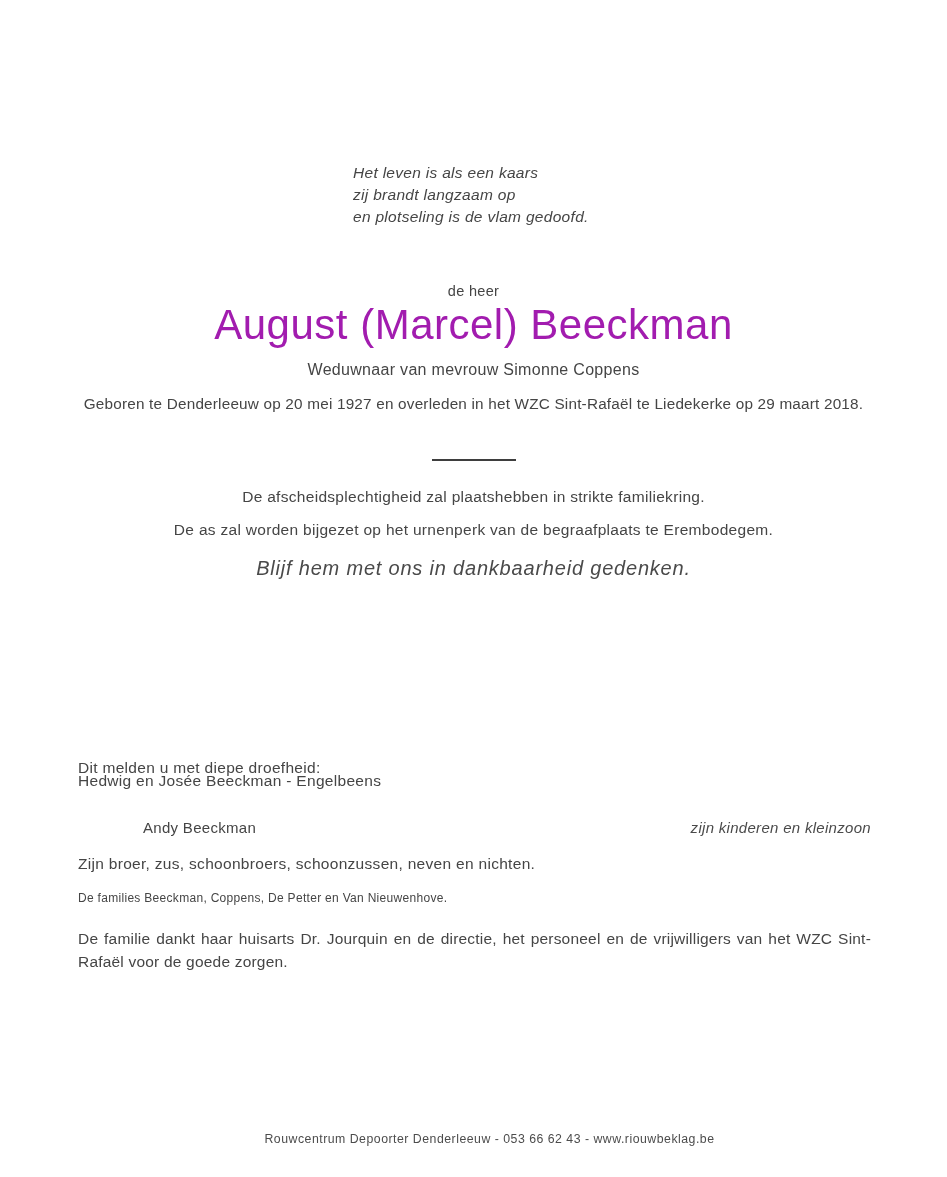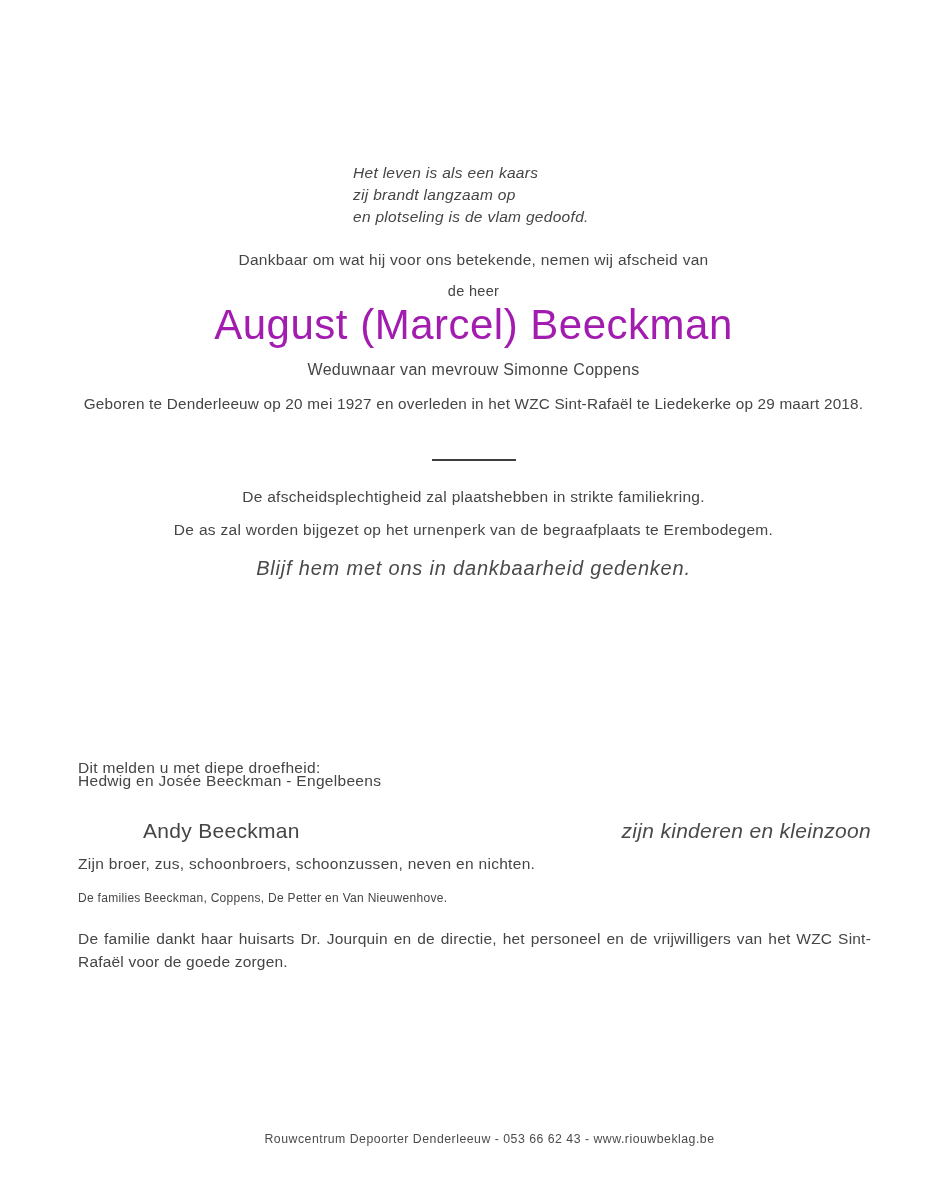--- a/index.html
+++ b/index.html
@@ -40,21 +40,21 @@
   }
   .l-cer1{top:488px;font-size:15.5px;letter-spacing:0.3px;}
   .l-cer2{top:521px;font-size:15.5px;letter-spacing:0.3px;}
   .l-motto{
     top:557px;font-size:20px;font-style:italic;
     letter-spacing:0.8px;color:#4a4a4a;
   }
   .r-announce{top:759px;font-size:15.5px;letter-spacing:0.3px;}
   .r-fam1{top:772px;font-size:15.5px;letter-spacing:0.3px;}
   .r-fam2{
-    top:819px;font-size:21px;letter-spacing:0.3px;
+    top:819px;font-size:15px;letter-spacing:0.3px;
     display:flex;justify-content:space-between;align-items:baseline;
   }
   .r-fam2 .indented{padding-left:65px;}
   .r-fam2 .relation-note{font-style:italic;color:#4a4a4a;}
   .r-fam3{top:855px;font-size:15.5px;letter-spacing:0.3px;}
   .r-fam4{top:891px;font-size:12px;letter-spacing:0.3px;}
   .r-thanks{
     top:927px;font-size:15.5px;line-height:23px;
     letter-spacing:0.2px;text-align:justify;text-align-last:left;
   }
@@ -68,21 +68,20 @@
 <body>
 
 <div class="page">
 
   <div class="poem">
     <div>Het leven is als een kaars</div>
     <div>zij brandt langzaam op</div>
     <div>en plotseling is de vlam gedoofd.</div>
   </div>
 
-  <div class="center-line l-dankbaar">Dankbaar om wat hij voor ons betekende, nemen wij afscheid van</div>
 
   <div class="center-line l-deheer">de heer</div>
 
   <div class="center-line l-name">August (Marcel) Beeckman</div>
 
   <div class="center-line l-weduwnaar">Weduwnaar van mevrouw Simonne Coppens</div>
 
   <div class="center-line l-geboren">Geboren te Denderleeuw op 20 mei 1927 en overleden in het WZC Sint-Rafaël te Liedekerke op 29 maart 2018.</div>
 
   <hr class="divider">

